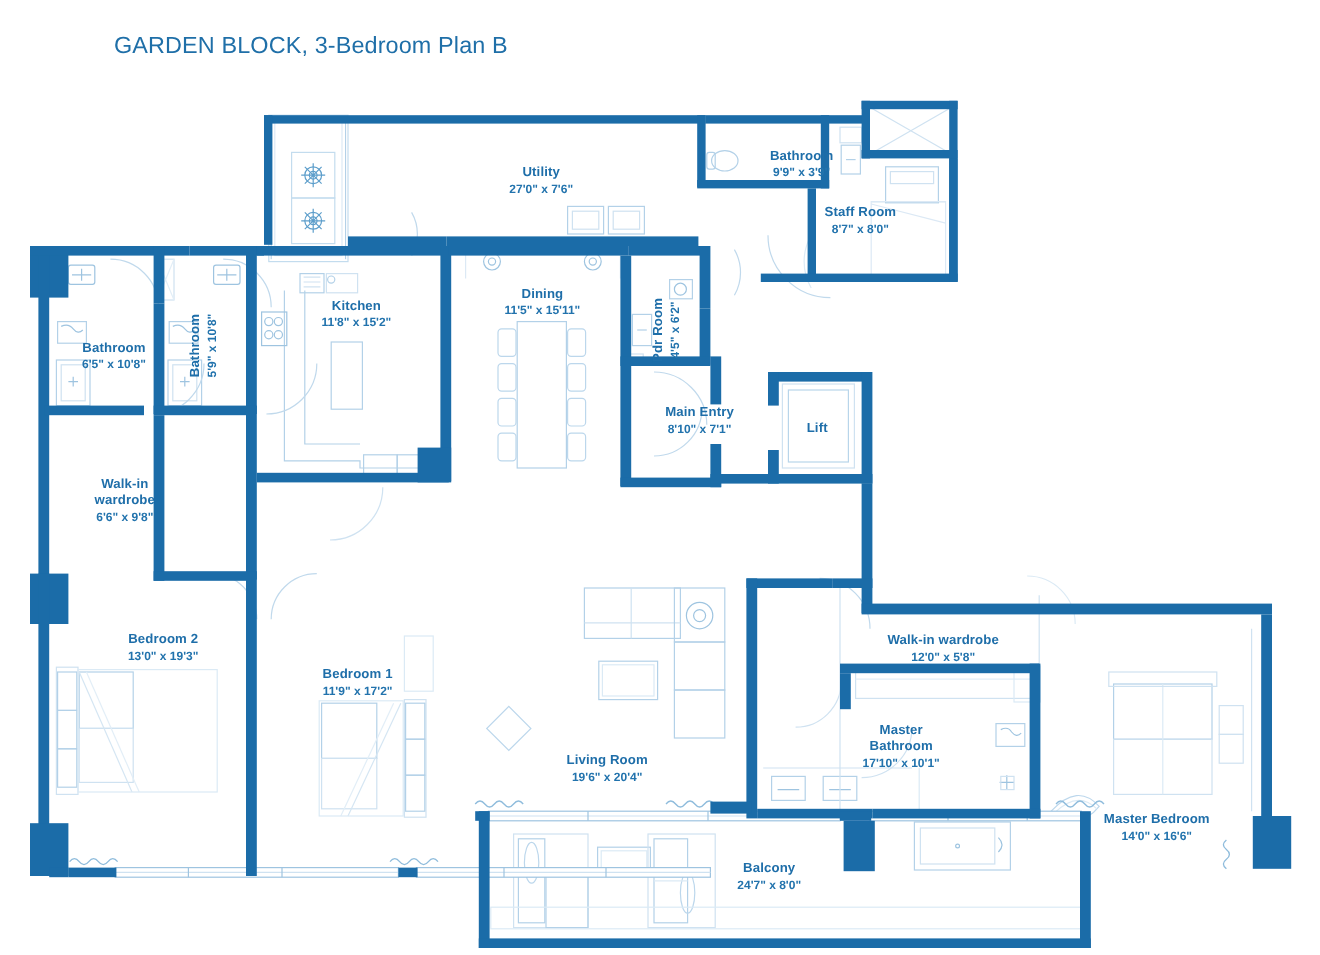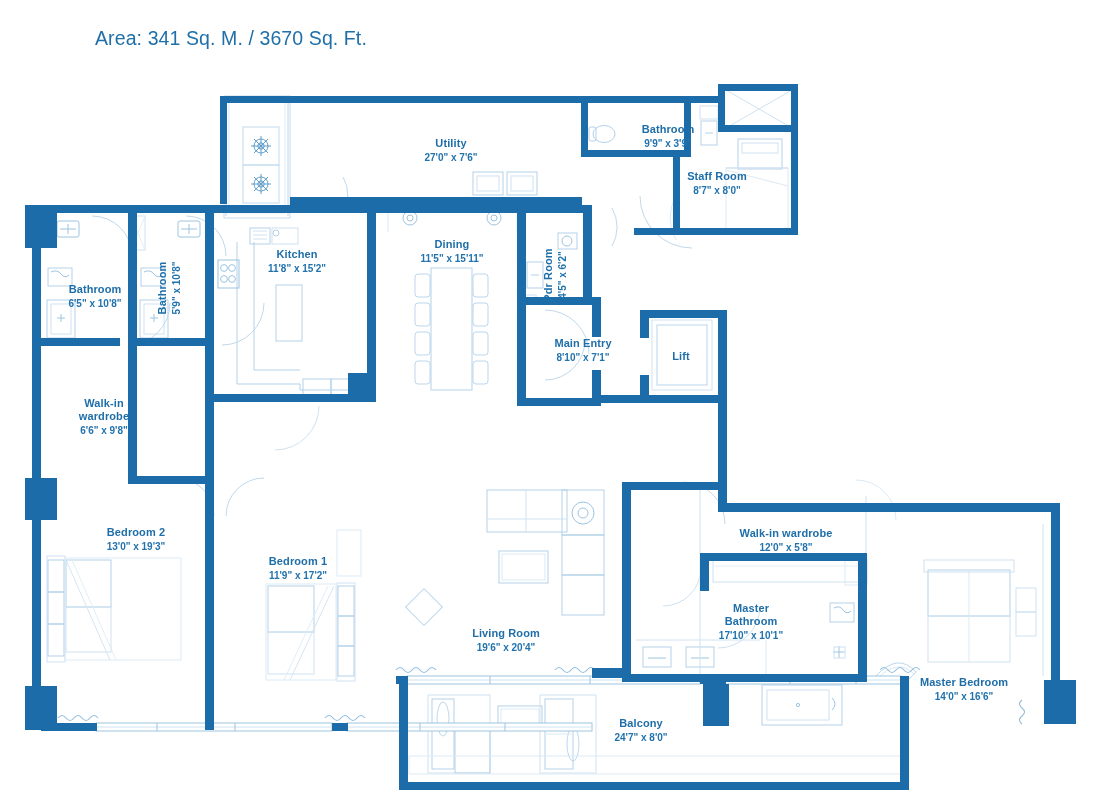--- a/index.html
+++ b/index.html
@@ -56,21 +56,21 @@
     font-weight: bold;
     text-anchor: middle;
   }
 </style>
 </head>
 <body>
 
 <div id="plan-root">
 
   <div id="titleblock">
-    <div class="t-line">Area:  341 Sq. M. / 3670 Sq. Ft.</div>
+    <div class="t-line">GARDEN BLOCK, 3-Bedroom Plan B</div>
   </div>
 
   <svg id="floorplan" viewBox="0 0 1100 796">
 
     <g fill="none" stroke="#b3d1e8" stroke-width="1">
 
       <g>
         <rect x="224" y="96" width="66" height="122" stroke="#c3dcee"></rect>
         <rect x="229" y="101" width="56" height="112" stroke="#dce9f5"></rect>
         <rect x="243" y="127" width="36" height="38" stroke="#c3dcee"></rect>

